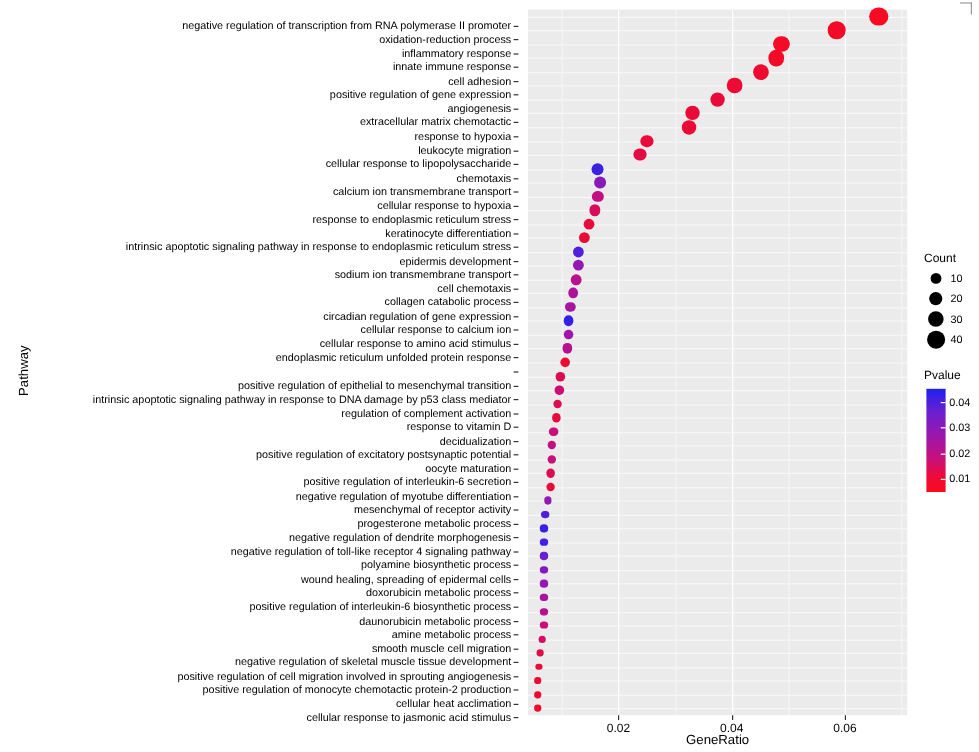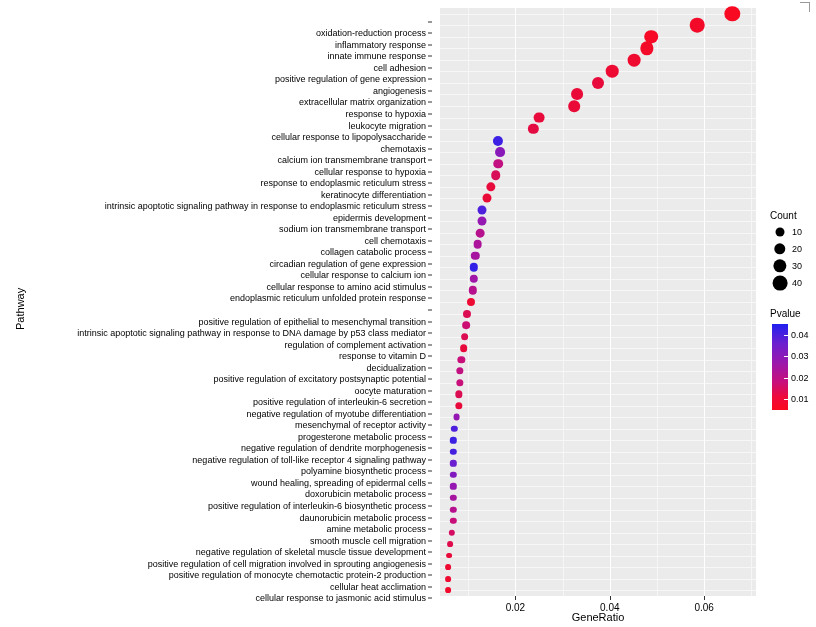--- a/index.html
+++ b/index.html
@@ -140,34 +140,35 @@
       <div class="grid-major" style="left: 75.4627px;"></div>
       <div class="grid-major" style="left: 169.791px;"></div>
       <div class="grid-major" style="left: 264.119px;"></div>
       <div class="grid-minor" style="left: 28.2985px;"></div>
       <div class="grid-minor" style="left: 122.627px;"></div>
       <div class="grid-minor" style="left: 216.955px;"></div>
       <div class="grid-minor" style="left: 311.284px;"></div>
     </div>
 
   <div class="ylabels" id="ylabels">
+      <div class="ylab" style="top: 13.7647px;">negative regulation of transcription from RNA polymerase II promoter</div>
       <div class="ytick" style="top: 13.7647px;"></div>
       <div class="ylab" style="top: 25.2941px;">oxidation-reduction process</div>
       <div class="ytick" style="top: 25.2941px;"></div>
       <div class="ylab" style="top: 36.8235px;">inflammatory response</div>
       <div class="ytick" style="top: 36.8235px;"></div>
       <div class="ylab" style="top: 48.3529px;">innate immune response</div>
       <div class="ytick" style="top: 48.3529px;"></div>
       <div class="ylab" style="top: 59.8824px;">cell adhesion</div>
       <div class="ytick" style="top: 59.8824px;"></div>
       <div class="ylab" style="top: 71.4118px;">positive regulation of gene expression</div>
       <div class="ytick" style="top: 71.4118px;"></div>
       <div class="ylab" style="top: 82.9412px;">angiogenesis</div>
       <div class="ytick" style="top: 82.9412px;"></div>
-      <div class="ylab" style="top: 94.4706px;">extracellular matrix organization</div>
+      <div class="ylab" style="top: 94.4706px;">extracellular matrix chemotactic</div>
       <div class="ytick" style="top: 94.4706px;"></div>
       <div class="ylab" style="top: 106px;">response to hypoxia</div>
       <div class="ytick" style="top: 106px;"></div>
       <div class="ylab" style="top: 117.529px;">leukocyte migration</div>
       <div class="ytick" style="top: 117.529px;"></div>
       <div class="ylab" style="top: 129.059px;">cellular response to lipopolysaccharide</div>
       <div class="ytick" style="top: 129.059px;"></div>
       <div class="ylab" style="top: 140.588px;">chemotaxis</div>
       <div class="ytick" style="top: 140.588px;"></div>
       <div class="ylab" style="top: 152.118px;">calcium ion transmembrane transport</div>

